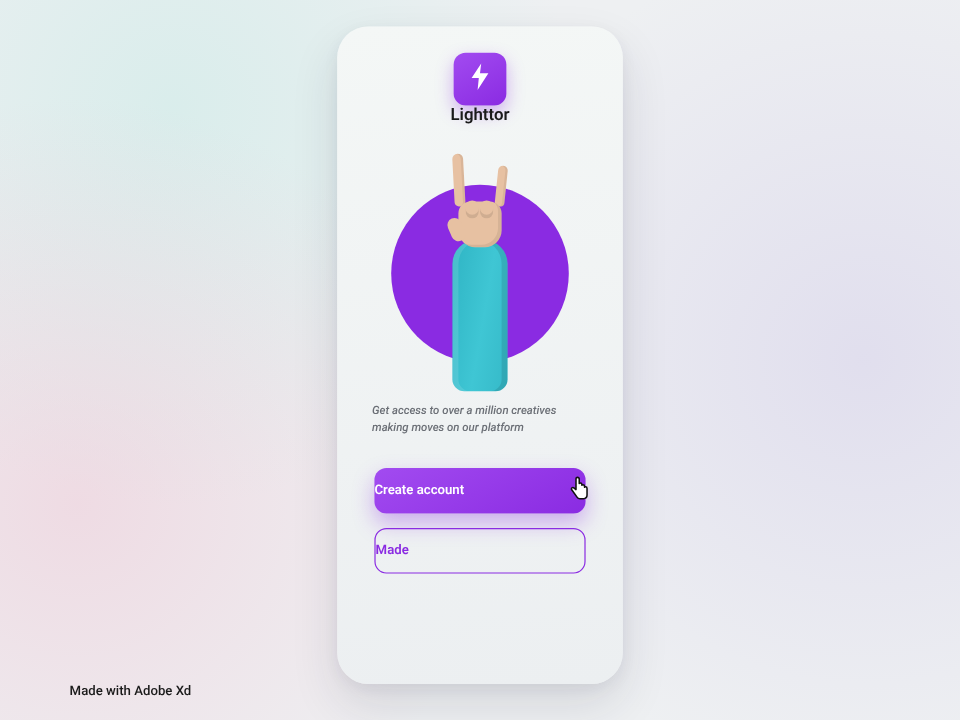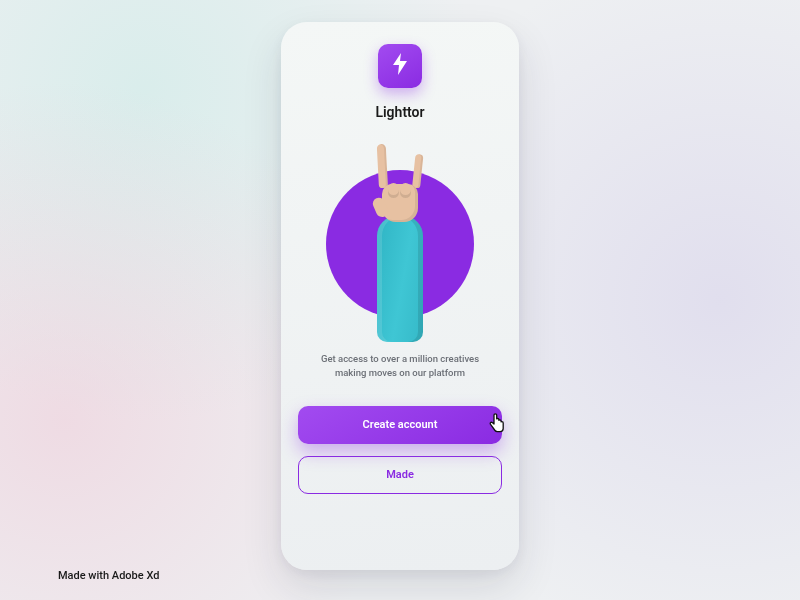--- a/index.html
+++ b/index.html
@@ -39,21 +39,21 @@
     width: 44px;
     height: 44px;
     border-radius: 10px;
     background: linear-gradient(150deg, #a24bf0 0%, #8a2be2 100%);
     display: flex;
     align-items: center;
     justify-content: center;
     box-shadow: 0 6px 14px rgba(138,43,226,0.35);
   }
   .app-name {
-    margin-top: 16px;
+    margin-top: 0;
     font-size: 14px;
     font-weight: 600;
     color: #1a1a1a;
   }
   .hero {
     margin-top: 24px;
     width: 156px;
     height: 200px;
     position: relative;
   }
@@ -133,31 +133,31 @@
     font-size: 17px;
     font-weight: 800;
     color: #111;
     letter-spacing: -0.2px;
   }
   .subtext {
     margin-top: 8px;
     font-size: 9.5px;
     line-height: 1.45;
     color: #6b6f76;
-    text-align: center;
+    text-align: left;
     width: 180px;
     font-weight: 500;
+    font-style: italic;
   }
   .btn {
-    width: 204px;
+    width: 176px;
     height: 38px;
     border-radius: 10px;
     display: flex;
     align-items: center;
-    justify-content: center;
     font-size: 11px;
     font-weight: 600;
     cursor: pointer;
     position: relative;
   }
   .btn-primary {
     margin-top: 26px;
     background: linear-gradient(150deg, #a24bf0 0%, #8a2be2 100%);
     color: #fff;
     box-shadow: 0 8px 18px rgba(138,43,226,0.35);

